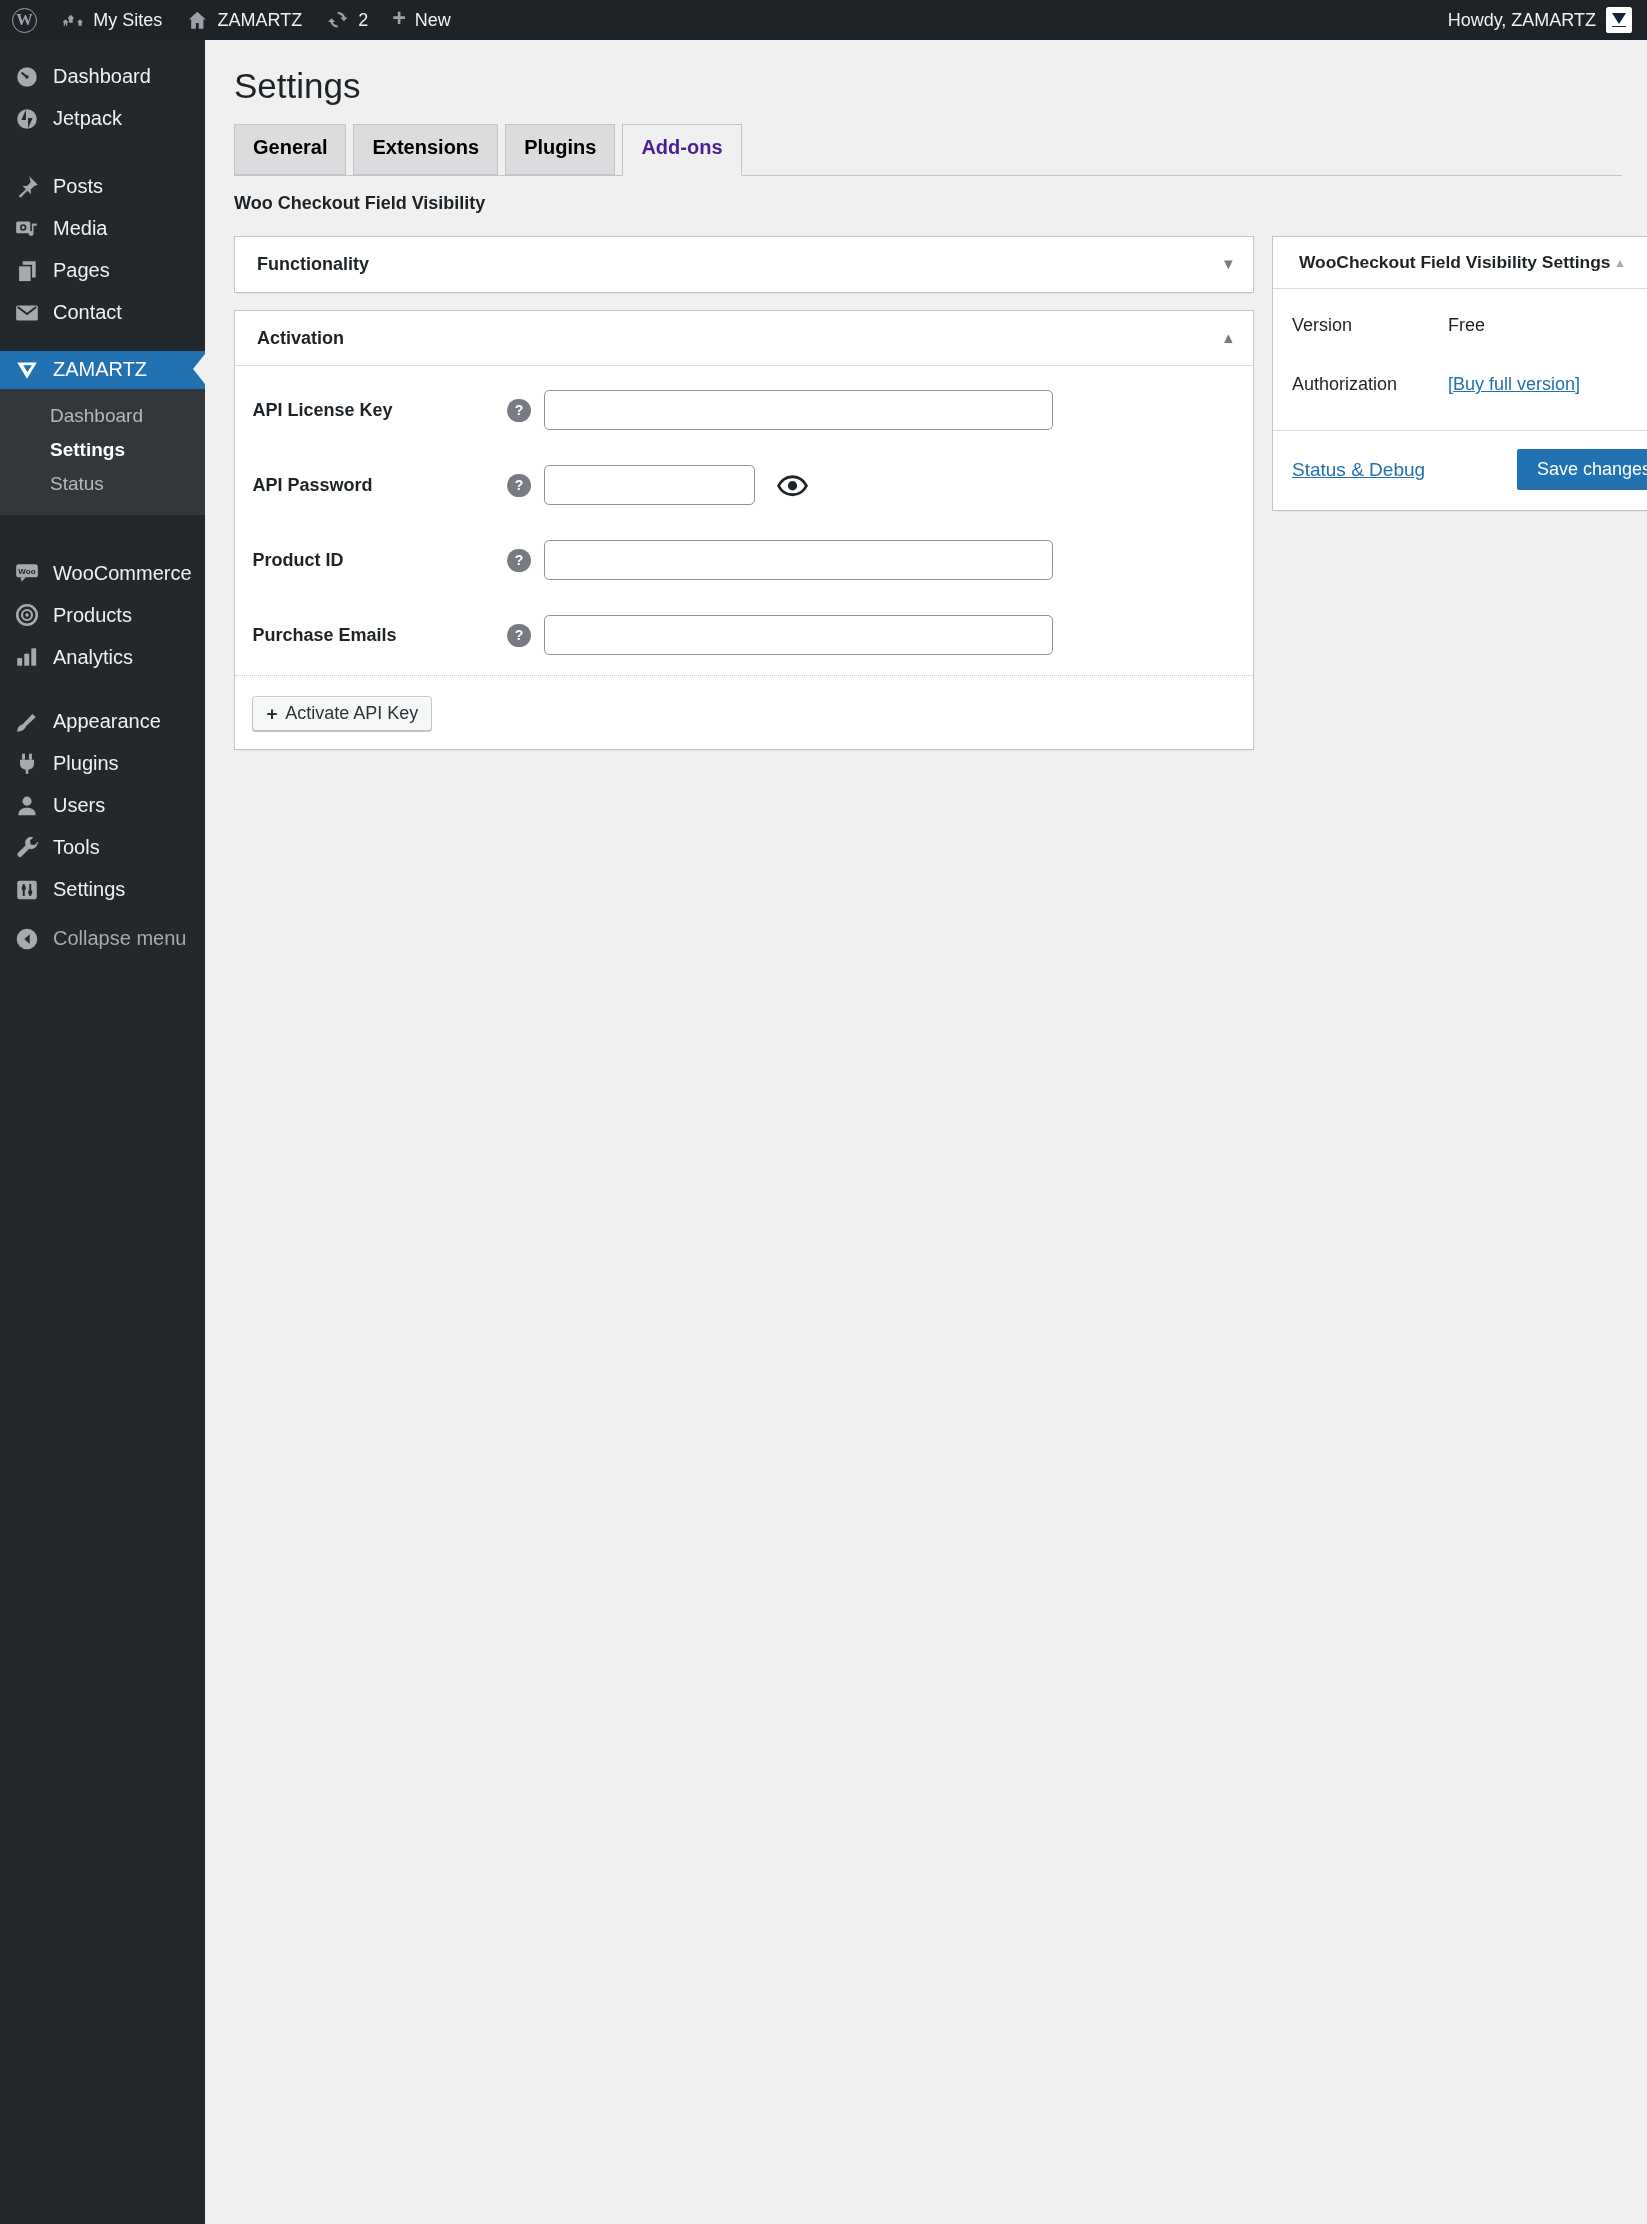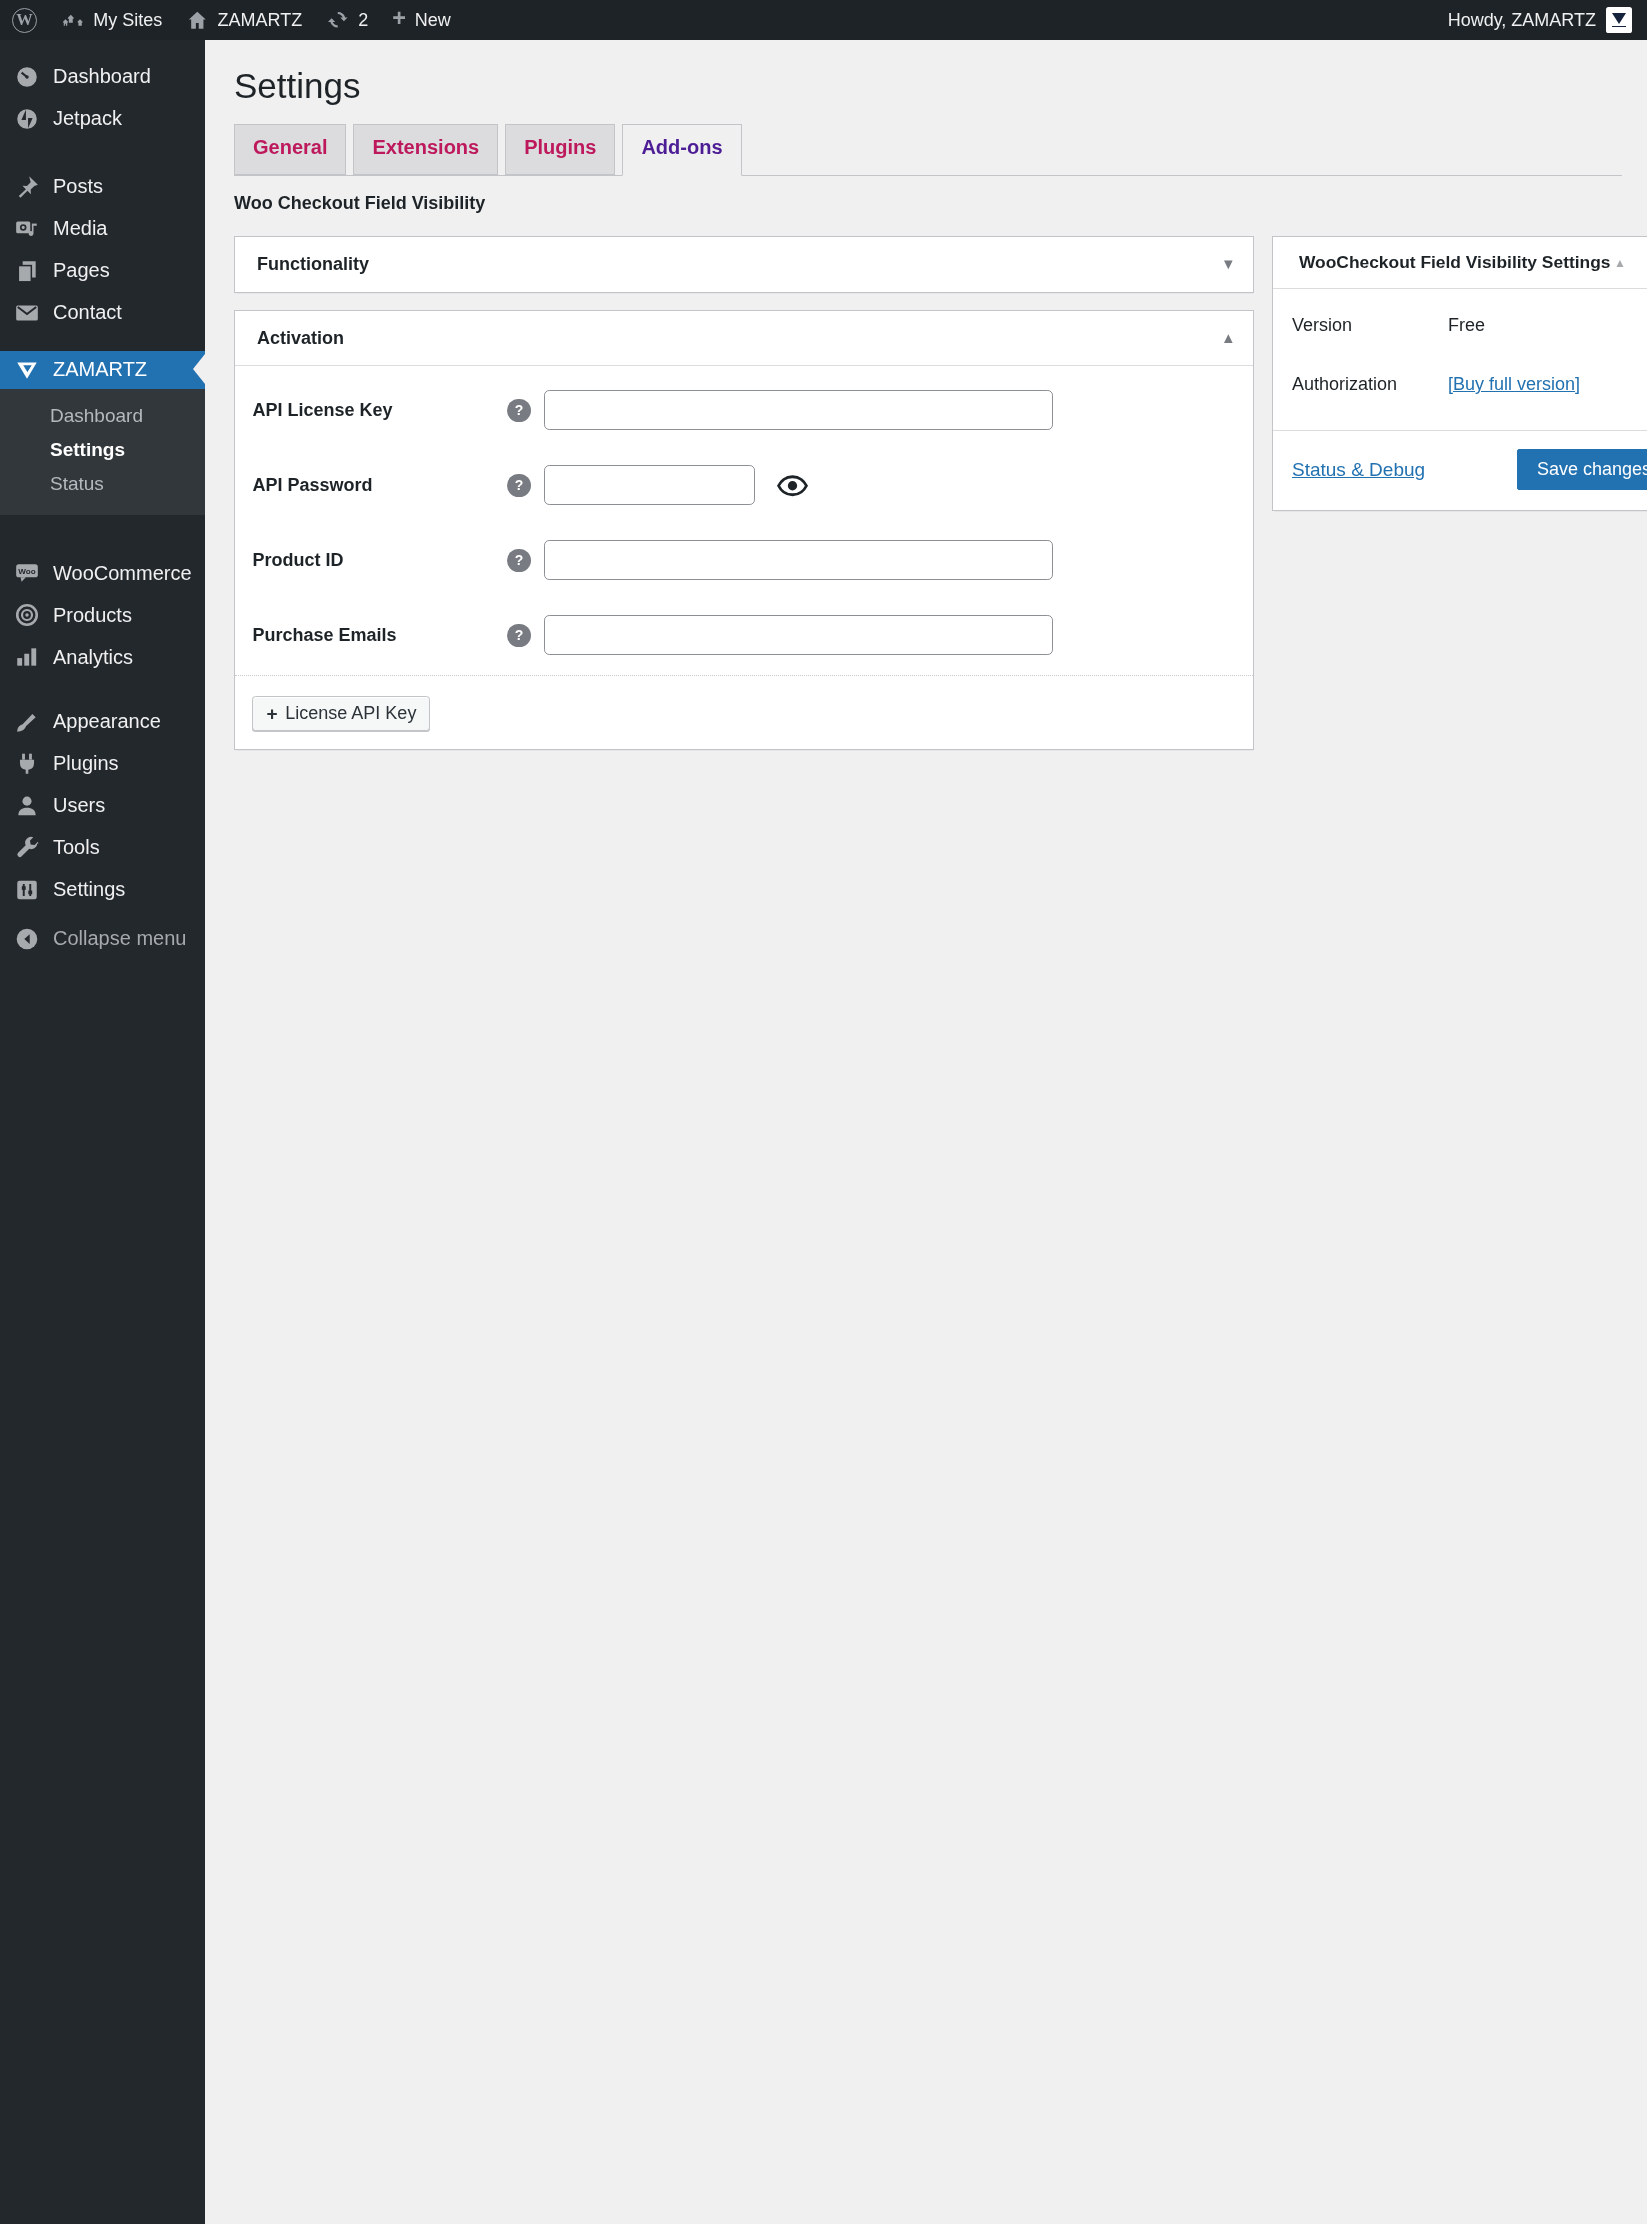--- a/index.html
+++ b/index.html
@@ -70,21 +70,21 @@
   .submenu-item.current { color: #ffffff; font-weight: 700; }
   .gap-after-submenu { height: 37px; }
   .collapse-item { margin-top: 7px; color: #a7aaad; }
 
   
   .content { flex: 1; background: #f0f0f1; padding: 0 26px 0 29px; min-width: 0; }
   h1.page-title { margin: 26px 0 0; font-size: 35px; font-weight: 400; color: #1d2327; line-height: 1.15; }
 
   .nav-tabs { display: flex; border-bottom: 0.9px solid #c3c4c7; margin-top: 17.4px; padding-left: 0; }
   .nav-tab {
-    font-size: 20px; font-weight: 600; color: #be185d;
+    font-size: 20px; font-weight: 600; color: #000000;
     background: #dcdcde; border: 0.9px solid #c3c4c7;
     padding: 11.3px 18px; margin-right: 7px; margin-bottom: 0;
     cursor: pointer; white-space: nowrap;
   }
   .nav-tab.active {
     background: #f0f0f1; color: #4c1d95; font-weight: 700;
     border-bottom: 0.9px solid #f0f0f1; margin-bottom: -0.9px; padding-bottom: 15.6px;
   }
   .section-subtitle { font-size: 18px; font-weight: 700; margin: 17.4px 0 0; color: #1d2327; }
 
@@ -461,21 +461,21 @@
               <span class="field-label">Purchase Emails</span>
               <span class="help-bubble">?</span>
               <input class="text-input" type="text" value="" style="">
             </div>
 
             <hr class="dashed-sep">
 
             <div class="activation-footer">
               <button class="btn-secondary">
                 <span class="plus">+</span>
-                <span>License API Key</span>
+                <span>Activate API Key</span>
               </button>
             </div>
           </div>
         </div>
       </div>
 
       <div class="side-col">
         <div class="side-panel">
           <div class="sp-header">
             <span class="sp-title">WooCheckout Field Visibility Settings</span>

